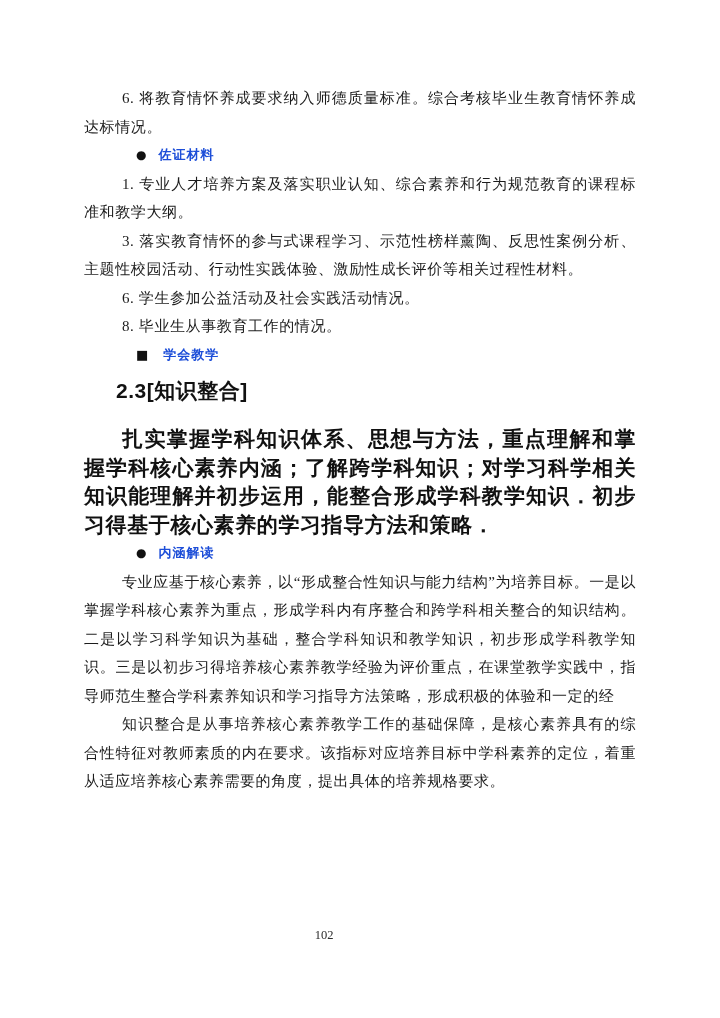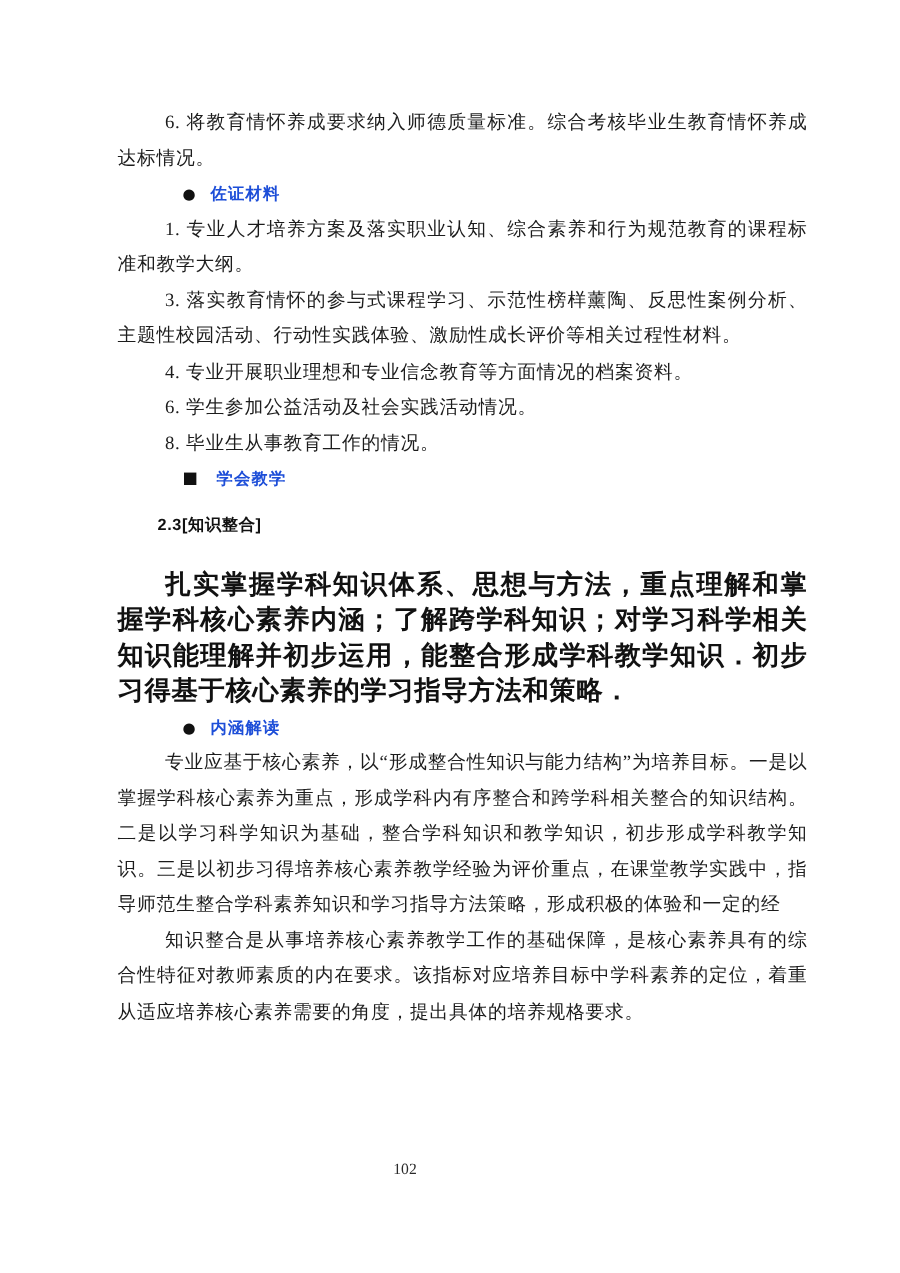--- a/index.html
+++ b/index.html
@@ -11,21 +11,21 @@
     position: relative;
     width: 720px;
     height: 1018px;
     background: #ffffff;
     overflow: hidden;
     color: #1c1c1c;
   }
   .content {
     position: absolute;
     top: 84px;
-    left: 94px;
+    left: 84px;
     width: 552px;
   }
   .para {
     font-size: 15px;
     letter-spacing: 0.6px;
     line-height: 28.5px;
     text-align: justify;
     text-align-last: left;
     text-indent: 38px;
     color: #1c1c1c;
@@ -60,21 +60,21 @@
     font-size: 13px;
     letter-spacing: 1px;
     color: #1d4ed8;
   }
   .section-heading {
     margin-top: 8px;
     margin-bottom: 20px;
     padding-left: 32px;
     font-family: "Liberation Sans", "DejaVu Sans", sans-serif;
     font-weight: bold;
-    font-size: 13px;
+    font-size: 21px;
     letter-spacing: 0.5px;
     line-height: 28px;
     color: #111111;
   }
   .page-number {
     position: absolute;
     top: 928px;
     left: 0;
     width: 648px;
     text-align: center;
@@ -91,21 +91,20 @@
 
     <p class="para">6. 将教育情怀养成要求纳入师德质量标准。综合考核毕业生教育情怀养成达标情况。</p>
 
     <div class="bullet">
       <span class="marker dot">●</span>
       <span class="bullet-label">佐证材料</span>
     </div>
 
     <p class="para">1. 专业人才培养方案及落实职业认知、综合素养和行为规范教育的课程标准和教学大纲。</p>
     <p class="para">3. 落实教育情怀的参与式课程学习、示范性榜样薰陶、反思性案例分析、主题性校园活动、行动性实践体验、激励性成长评价等相关过程性材料。</p>
-    <p class="para">4. 专业开展职业理想和专业信念教育等方面情况的档案资料。</p>
     <p class="para">6. 学生参加公益活动及社会实践活动情况。</p>
     <p class="para">8. 毕业生从事教育工作的情况。</p>
 
     <div class="bullet">
       <span class="marker square">■</span>
       <span class="bullet-label">学会教学</span>
     </div>
 
     <h2 class="section-heading">2.3[知识整合]</h2>
 

